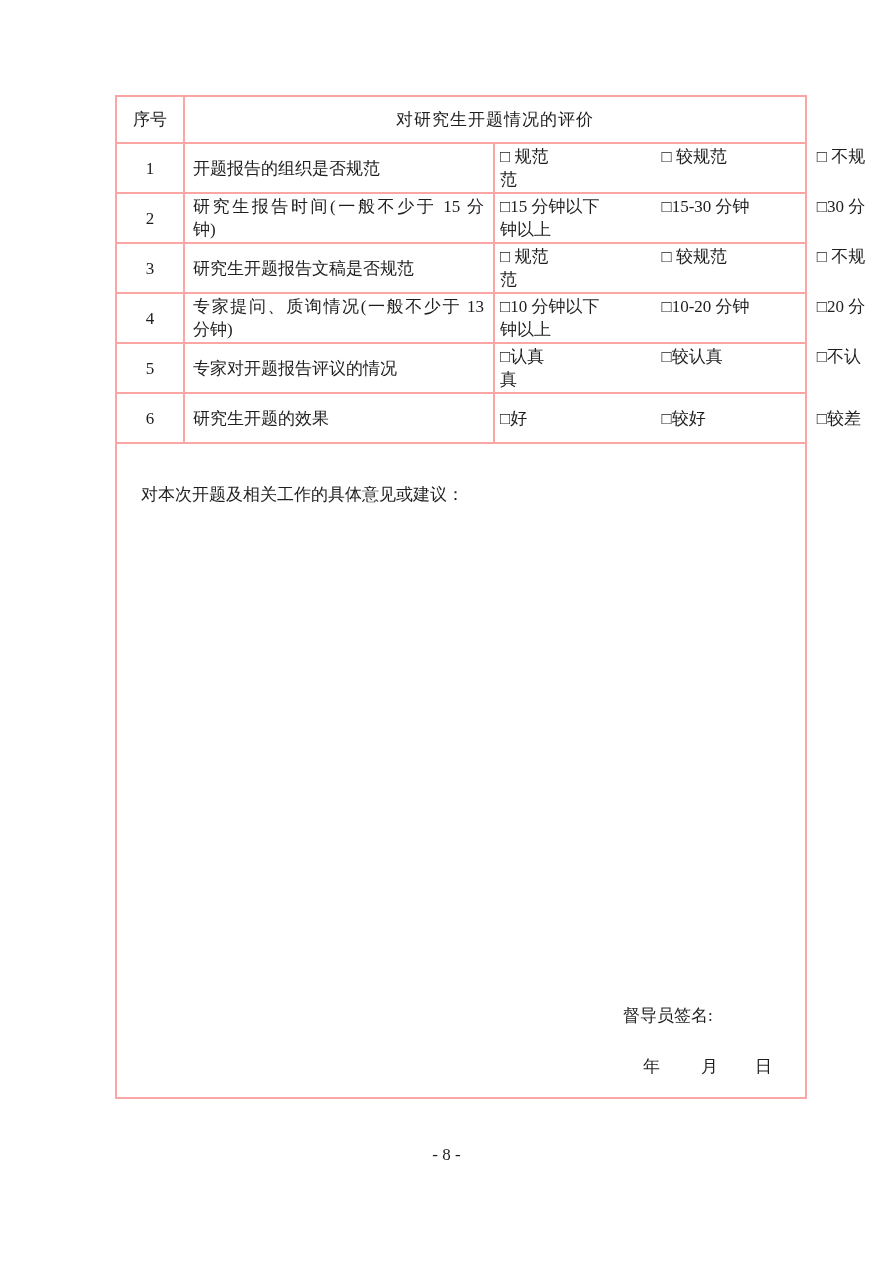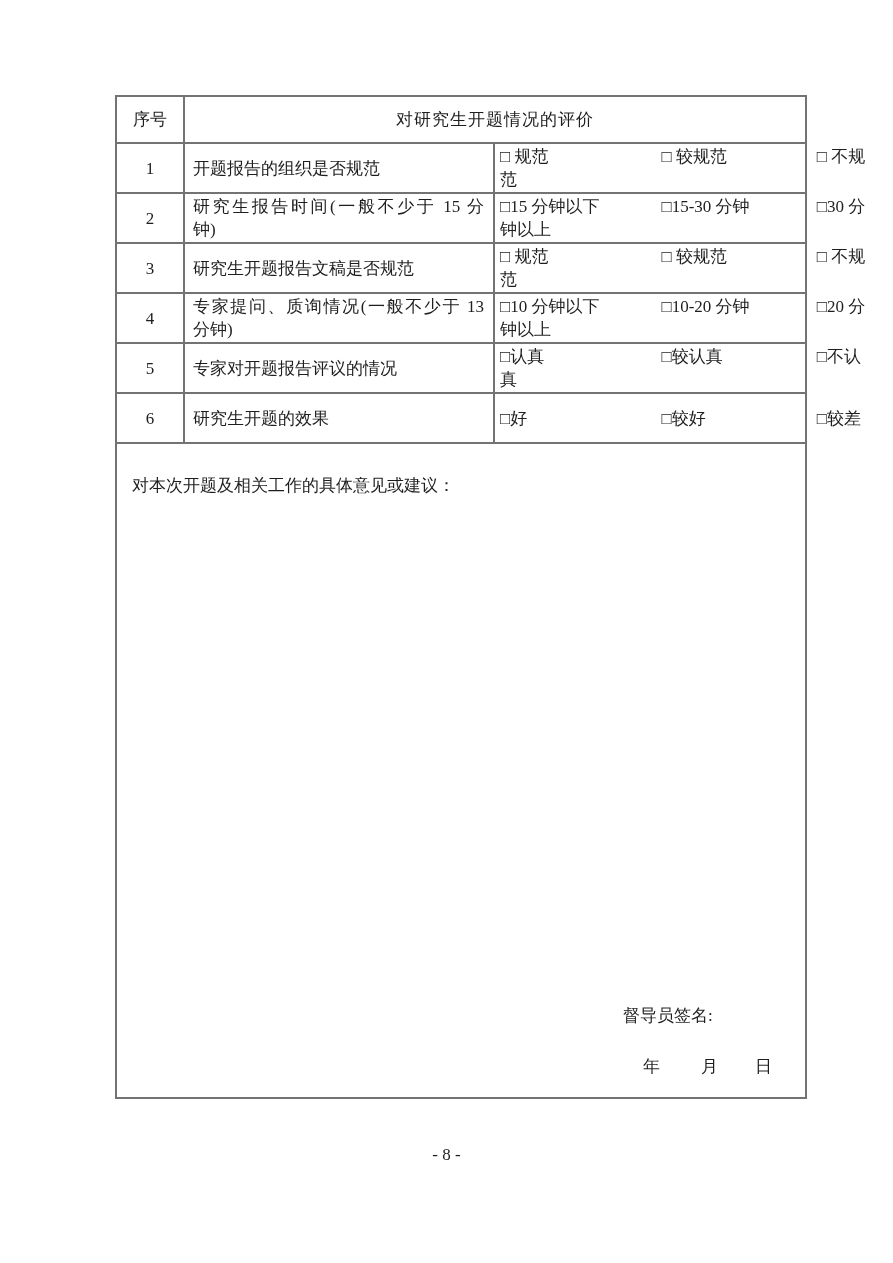--- a/index.html
+++ b/index.html
@@ -18,41 +18,41 @@
     left: 115px;
     top: 95px;
     width: 690px;
     border-collapse: collapse;
     table-layout: fixed;
   }
   .eval-table col.c1 { width: 68px; }
   .eval-table col.c2 { width: 310px; }
   .eval-table col.c3 { width: 312px; }
   .eval-table th, .eval-table td {
-    border: 2px solid #737373;
+    border: 2px solid #fca5a5;
     font-weight: normal;
     font-size: 17px;
     line-height: 23px;
     color: #1e1e1e;
   }
   .eval-table thead tr { height: 47px; }
   .eval-table tbody.rows tr { height: 48px; }
   .eval-table tbody.rows tr:last-child { height: 50px; }
   th.hdr-no { text-align: center; }
   th.hdr-eval { text-align: center; letter-spacing: 1px; }
   td.no-cell { text-align: center; vertical-align: middle; }
   td.item-cell { vertical-align: middle; padding: 1px 9px 1px 8px; }
   .item-line.just { text-align: justify; text-align-last: justify; }
   td.opt-cell { vertical-align: middle; padding: 1px 4px 1px 5px; }
   .opt-line1 { display: flex; width: 100%; gap: 41px; }
   .opt-col1 { flex: 0 0 40%; white-space: nowrap; overflow: visible; }
   .opt-col2 { flex: 0 0 38%; white-space: nowrap; overflow: visible; }
   .opt-col3 { flex: 1 1 auto; white-space: nowrap; overflow: visible; }
   tr.comment-row { height: 655px; }
-  td.comment-cell { vertical-align: top; position: relative; padding: 8px; }
+  td.comment-cell { vertical-align: top; position: relative; padding: 17px; }
   .comment-label { padding: 22px 8px 0 7px; font-size: 17px; }
   .sign-label { position: absolute; left: 506px; top: 560px; font-size: 17px; }
   .date-line { position: absolute; left: 526px; top: 611px; font-size: 17px; display: flex; }
   .date-line span.gap-a { margin-left: 41px; }
   .date-line span.gap-b { margin-left: 37px; }
   .page-number {
     position: absolute;
     left: 0;
     top: 1145px;
     width: 100%;

